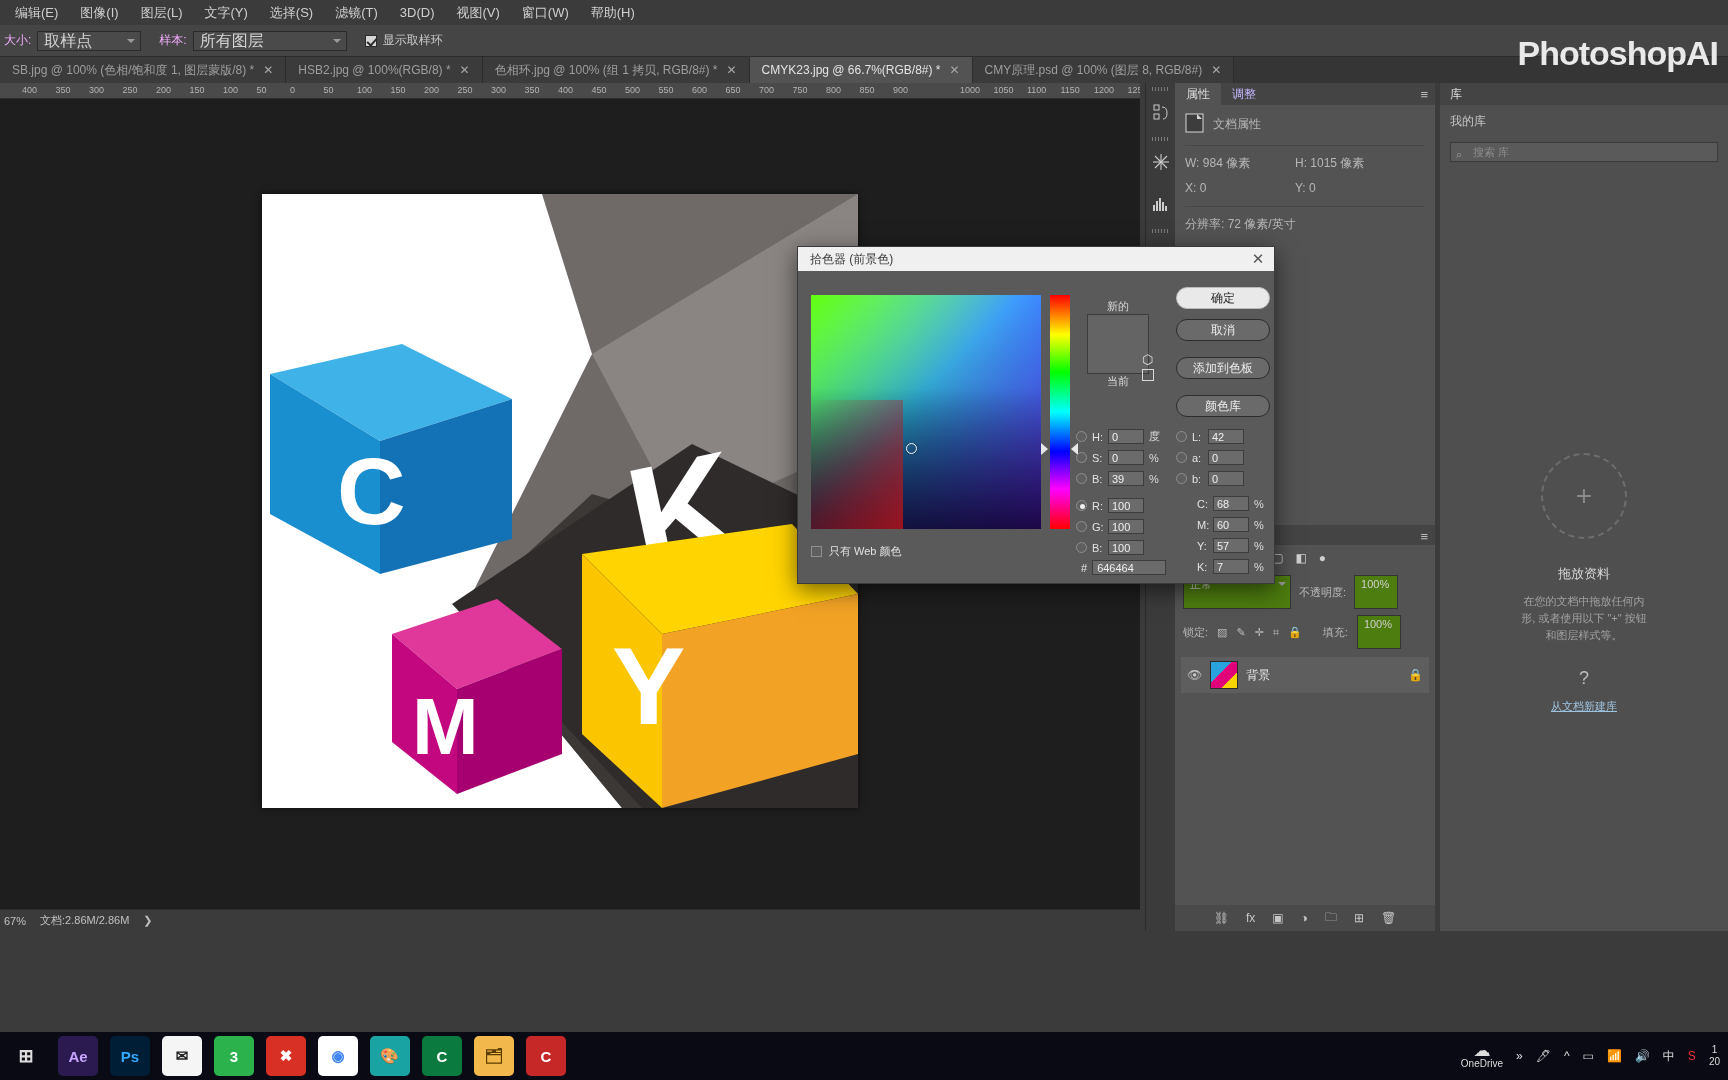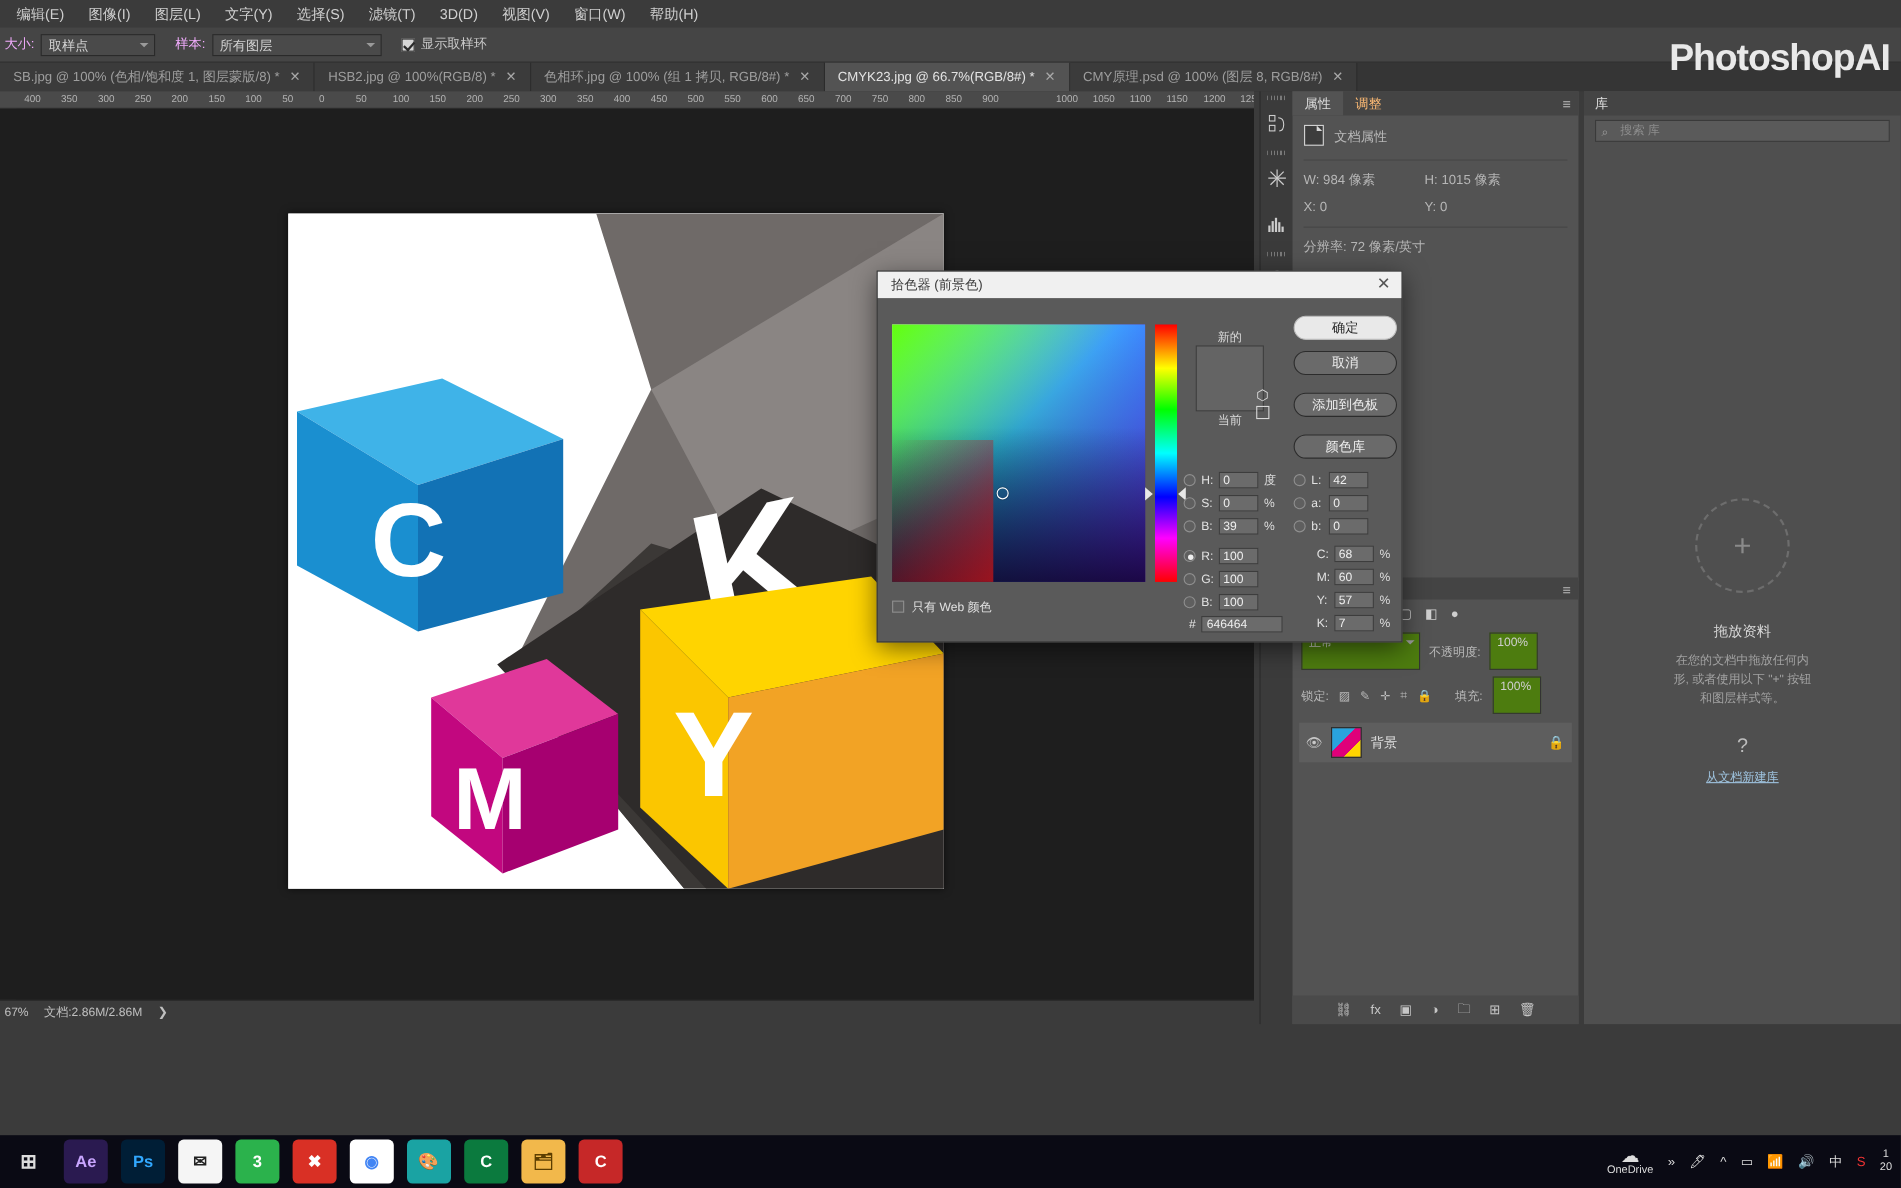--- a/index.html
+++ b/index.html
@@ -19,21 +19,21 @@
   .menubar .mi { padding:0 11px; font-size:13px; color:#cfcfcf; line-height:25px; cursor:default;}
   
   .optionsbar {
     position:absolute; top:25px; left:0; width:1728px; height:32px;
     background:#454545; border-bottom:1px solid #2c2c2c;
     display:flex; align-items:center; padding-left:4px;
   }
   .optlabel { font-size:12px; color:#f0abfc; margin-right:6px; }
   .optselect {
     height:20px; background:#4a4a4a; border:1px solid #2a2a2a; color:#d2d2d2;
-    font-size:12px; padding:0 18px 0 6px; line-height:18px; position:relative;
+    font-size:16px; padding:0 18px 0 6px; line-height:18px; position:relative;
     display:inline-block; margin-right:18px;
   }
   .optselect .carot { position:absolute; right:5px; top:7px; width:0;height:0;
     border-left:4px solid transparent;border-right:4px solid transparent;border-top:4px solid #9a9a9a;}
   .chk { width:12px;height:12px;background:#d6d6d6;border:1px solid #2a2a2a;display:inline-block;
     position:relative; margin-right:6px; vertical-align:middle;}
   .chk::after{content:"";position:absolute;left:3px;top:0px;width:4px;height:8px;
     border:solid #2b2b2b;border-width:0 2px 2px 0;transform:rotate(42deg);}
   
   .tabbar{ position:absolute; top:57px; left:0; width:1728px; height:26px; background:#353535;
@@ -58,21 +58,21 @@
     border-top:1px solid #2b2b2b;}
   
   .rail{ position:absolute; top:83px; left:1145px; width:30px; height:848px; background:#3b3b3b;
      border-left:1px solid #2b2b2b; }
   .railbtn{ width:30px;height:42px;display:flex;align-items:center;justify-content:center;color:#c5c5c5;}
   .railgrip{ width:18px;height:4px;margin:4px auto 0; background:
      repeating-linear-gradient(90deg,#7a7a7a 0 1px, transparent 1px 3px);}
   .propsPanel{ position:absolute; top:83px; left:1175px; width:260px; height:445px;
      background:#535353; }
   .panelTabs{ height:22px; background:#444; display:flex; align-items:stretch; }
-  .ptab{ padding:0 11px; display:flex;align-items:center; font-size:12px; color:#fdba74;}
+  .ptab{ padding:0 11px; display:flex;align-items:center; font-size:12px; color:#c4b5fd;}
   .ptab.active{ background:#535353; color:#ddd;}
   .panelmenu{position:absolute;right:6px;top:4px;color:#bbb;font-size:13px;letter-spacing:1px}
   .docprops{ padding:8px 10px; }
   .docrow{ display:flex; font-size:12px; color:#b6b6b6; margin-top:9px;}
   .docrow .c{ width:110px;}
   .layersPanel{ position:absolute; top:525px; left:1175px; width:260px; height:406px; background:#535353;}
   .lp-tabs{height:20px;background:#444;display:flex;align-items:center;padding-left:6px;gap:12px;font-size:11px;color:#9a9a9a}
   .lp-tools{display:flex;align-items:center;gap:12px;height:26px;padding:0 8px;color:#cfcfcf;font-size:12px;}
   .lp-blend{display:flex;align-items:center;gap:8px;padding:4px 8px;}
   .selbox{ height:34px;background:#4d7c0f;border:1px solid #333;color:#cfcfcf;font-size:11px;
@@ -391,20 +391,21 @@
     <span>🗀</span>
     <span>⊞</span>
     <span>🗑</span>
   </div>
 </div>
 
 <div class="libPanel">
   <div class="lib-head">
     <span>库</span>
   </div>
+  <div class="lib-sub">我的库</div>
   <div class="lib-search">
     <span style="position:absolute;left:5px;top:2px;color:#9a9a9a">⌕</span>
     <span>搜索 库</span>
   </div>
   <div style="position:absolute;left:0;top:370px;width:288px;text-align:center;">
     <div style="width:86px;height:86px;margin:0 auto;border:2px dashed #6d6d6d;border-radius:50%;display:flex;align-items:center;justify-content:center;color:#8a8a8a;font-size:28px">+</div>
     <div style="margin-top:26px;font-size:13px;color:#d6d6d6">拖放资料</div>
     <div style="margin-top:10px;font-size:11px;color:#a2a2a2;line-height:17px;padding:0 28px">
       <span>在您的文档中拖放任何内</span><br>
       <span>形, 或者使用以下 "+" 按钮</span><br>

